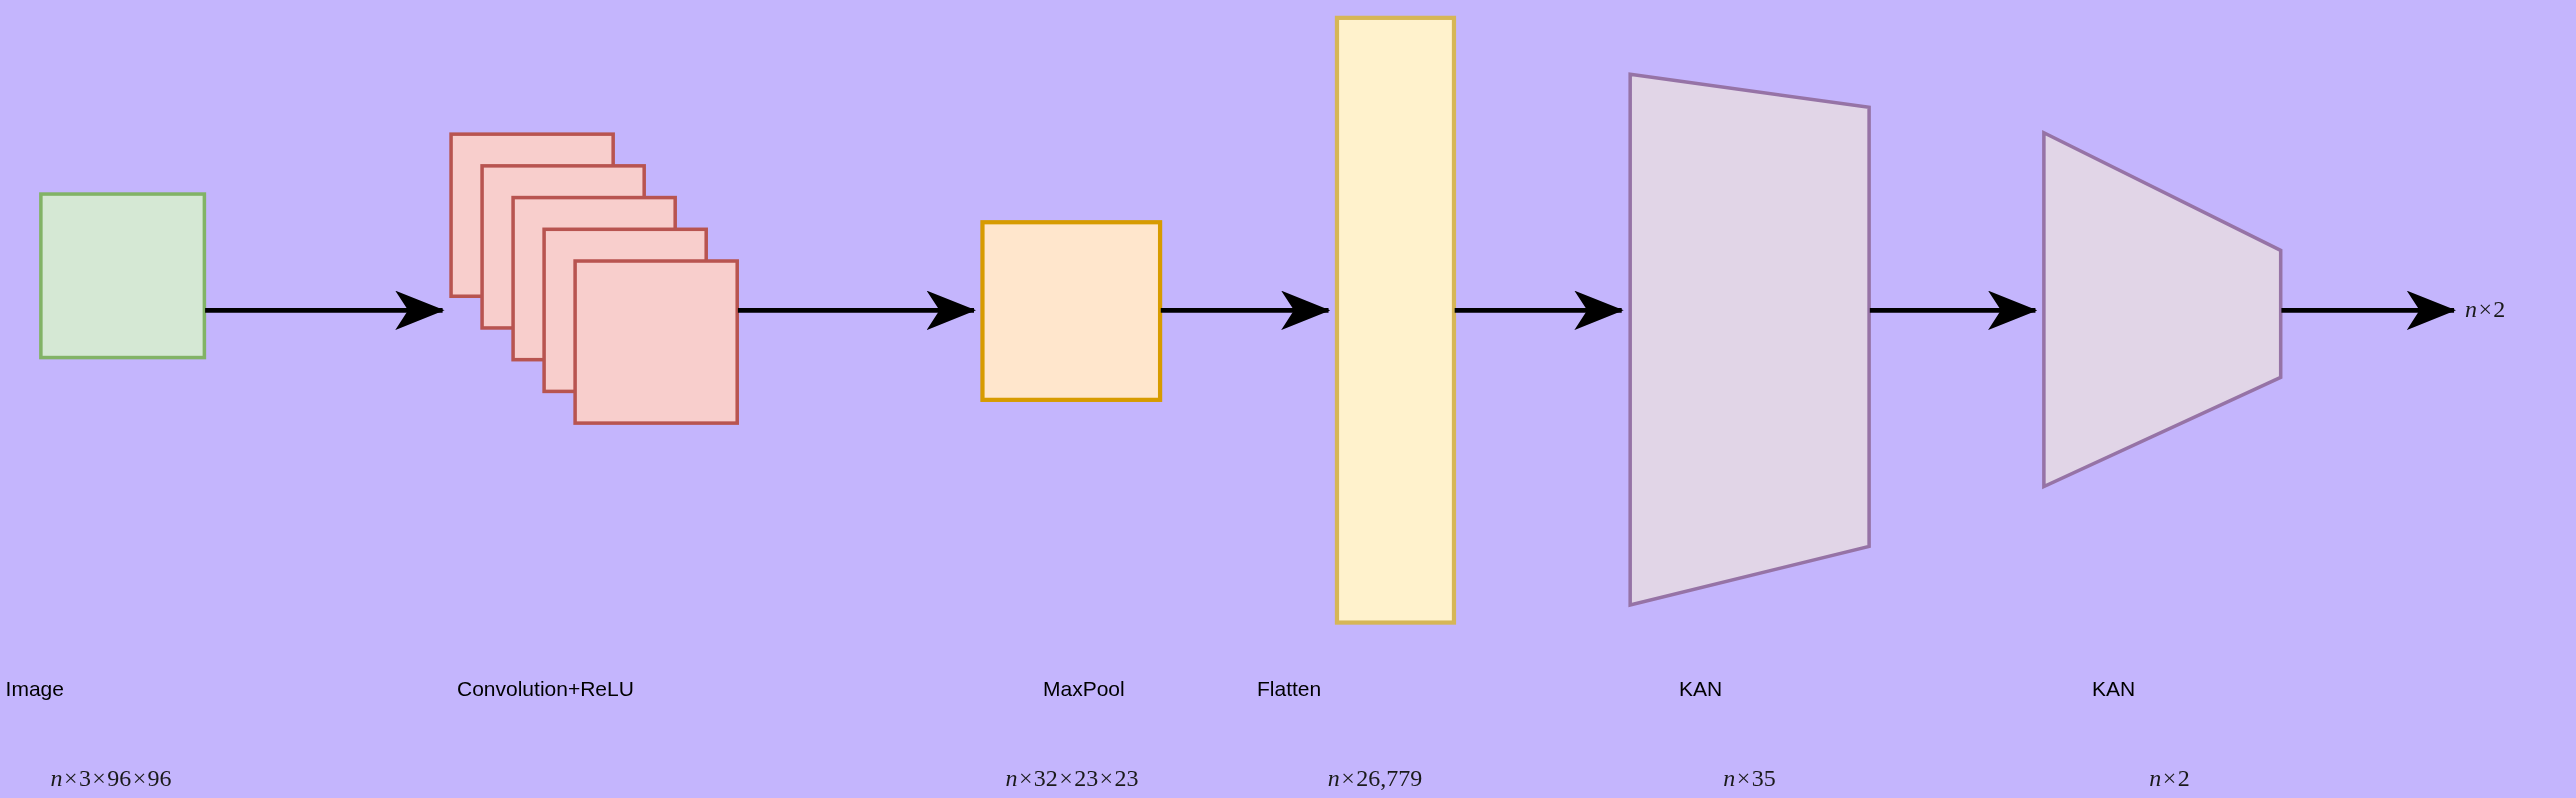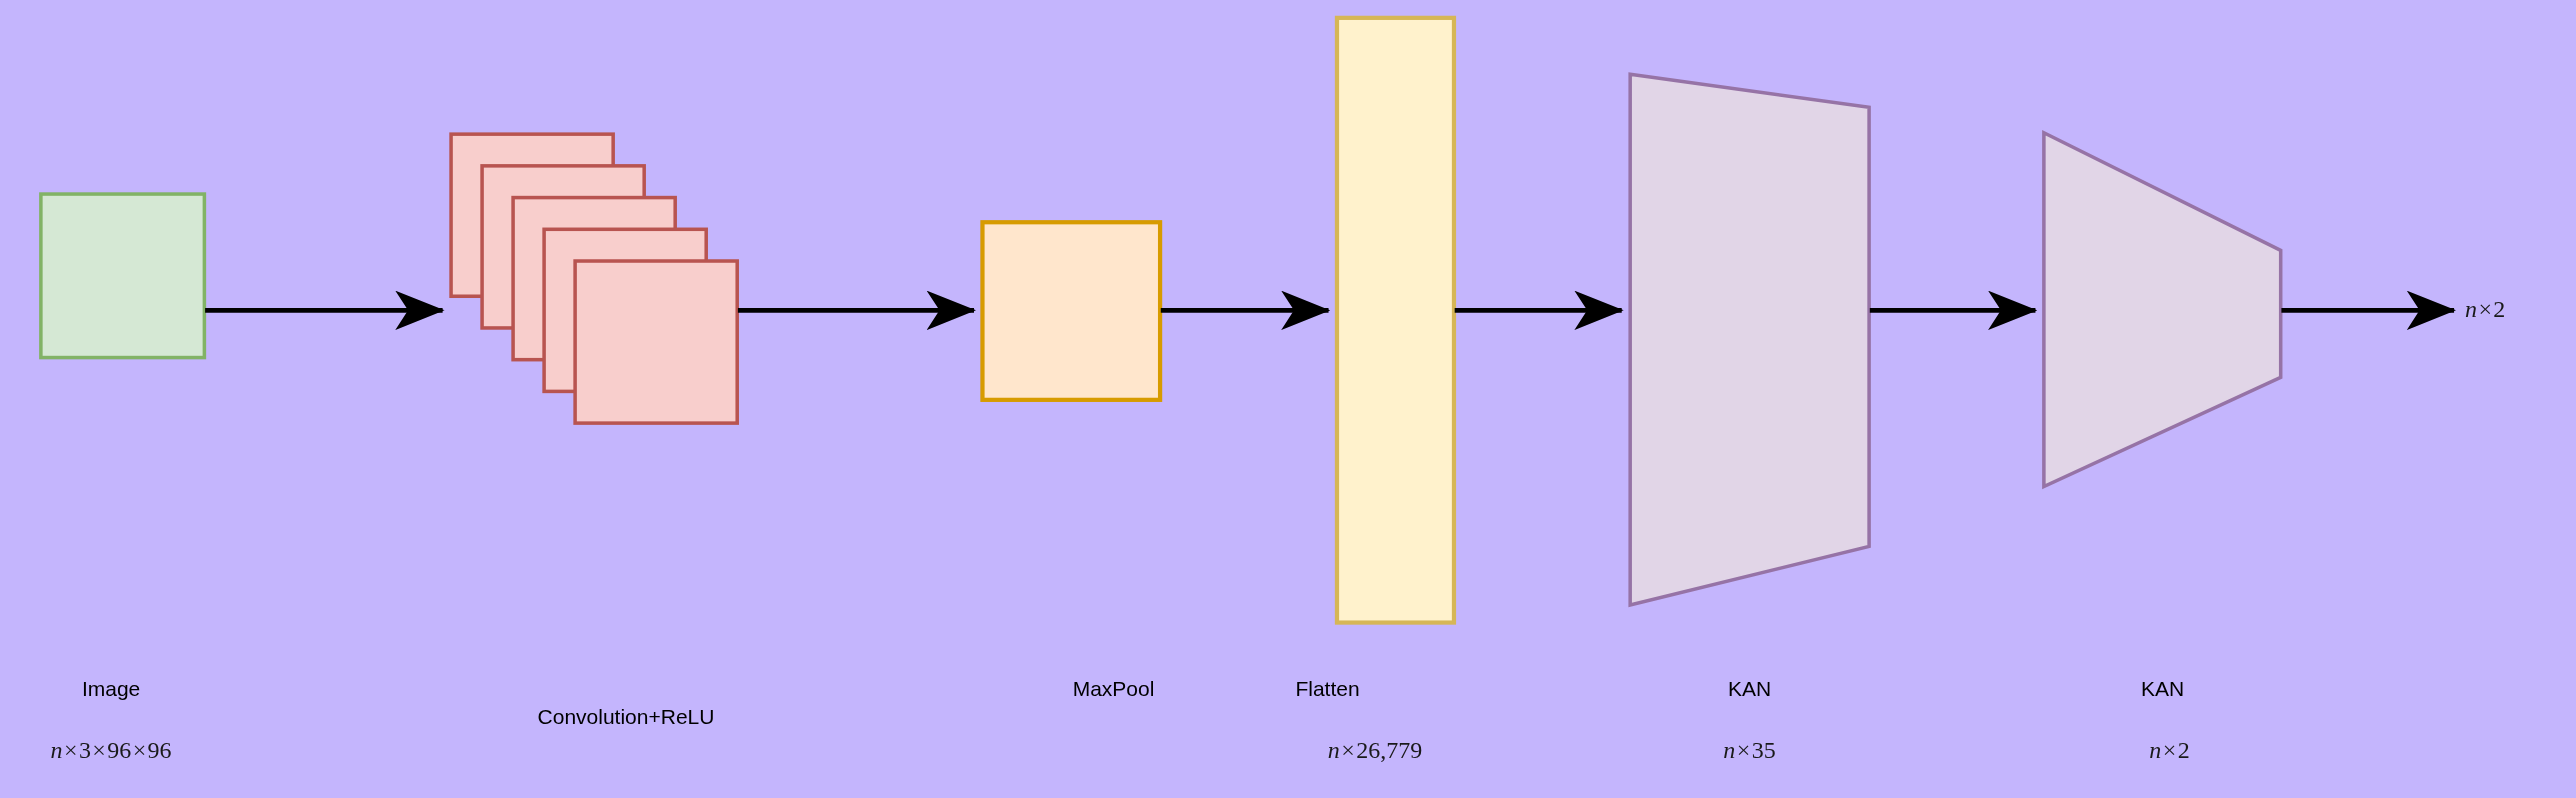--- a/index.html
+++ b/index.html
@@ -19,35 +19,36 @@
   }
   #diagram-svg {
     position: absolute;
     left: 0;
     top: 0;
     width: 2576px;
     height: 799px;
   }
   .stage-label {
     position: absolute;
-    text-align: center;
+    text-align: left;
     font-family: "Liberation Sans", sans-serif;
     font-size: 21px;
     color: #000000;
     white-space: nowrap;
     line-height: 1;
   }
   .stage-shape-label {
     position: absolute;
     text-align: center;
     font-family: "Liberation Serif", serif;
     font-size: 24px;
     color: #1a1a1a;
     white-space: nowrap;
     line-height: 1;
+    margin-top: 28px;
   }
   .stage-shape-label .mvar {
     font-style: italic;
   }
   .stage-shape-label .mtimes {
     font-style: normal;
     padding: 0 1.4px;
   }
   .stage-shape-label .mnum {
     font-style: normal;
@@ -105,31 +106,34 @@
     <line x1="2653" y1="440" x2="2888" y2="440" stroke="#000000" stroke-width="7" marker-end="url(#arrowhead)"></line>
 
     <line x1="3237" y1="440" x2="3482" y2="440" stroke="#000000" stroke-width="7" marker-end="url(#arrowhead)"></line>
   </svg>
 
   <div class="output-label" style="left:2465px; top:297px;">
     <span class="mvar">n</span><span class="mtimes">×</span><span class="mnum">2</span>
   </div>
 
   <div class="stage-label" style="left:5.6px; top:678px; width:211px;">Image</div>
-  <div class="stage-label" style="left:457px; top:678px; width:338px;margin-top:28px;">Convolution+ReLU</div>
+  <div class="stage-label" style="left:457px; top:678px; width:338px;">Convolution+ReLU</div>
   <div class="stage-label" style="left:1043px; top:678px; width:141px;">MaxPool</div>
   <div class="stage-label" style="left:1257px; top:678px; width:141px;">Flatten</div>
   <div class="stage-label" style="left:1679px; top:678px; width:141px;">KAN</div>
   <div class="stage-label" style="left:2092px; top:678px; width:141px;">KAN</div>
 
   <div class="stage-shape-label" style="left:5.6px; top:738px; width:211px;">
     <span class="mvar">n</span><span class="mtimes">×</span><span class="mnum">3</span><span class="mtimes">×</span><span class="mnum">96</span><span class="mtimes">×</span><span class="mnum">96</span>
   </div>
 
 
+  <div class="stage-shape-label" style="left:896px; top:738px; width:352px;">
+    <span class="mvar">n</span><span class="mtimes">×</span><span class="mnum">32</span><span class="mtimes">×</span><span class="mnum">23</span><span class="mtimes">×</span><span class="mnum">23</span>
+  </div>
 
   <div class="stage-shape-label" style="left:1262px; top:738px; width:226px;">
     <span class="mvar">n</span><span class="mtimes">×</span><span class="mnum">26,779</span>
   </div>
 
   <div class="stage-shape-label" style="left:1658px; top:738px; width:183px;">
     <span class="mvar">n</span><span class="mtimes">×</span><span class="mnum">35</span>
   </div>
 
   <div class="stage-shape-label" style="left:2078px; top:738px; width:183px;">

